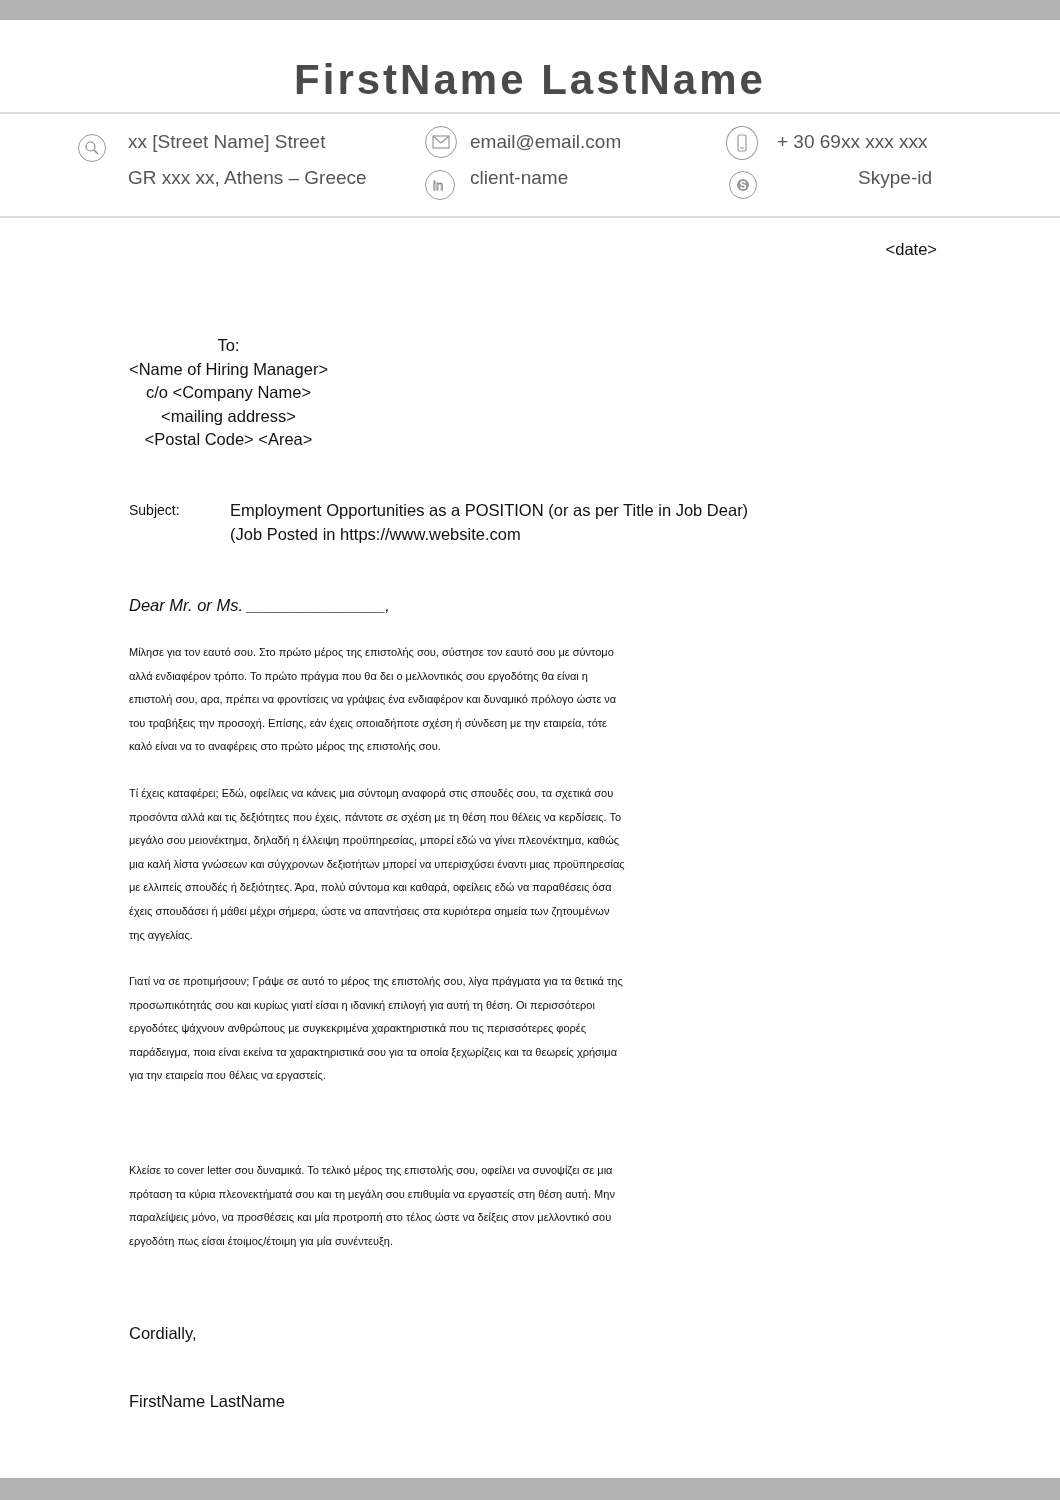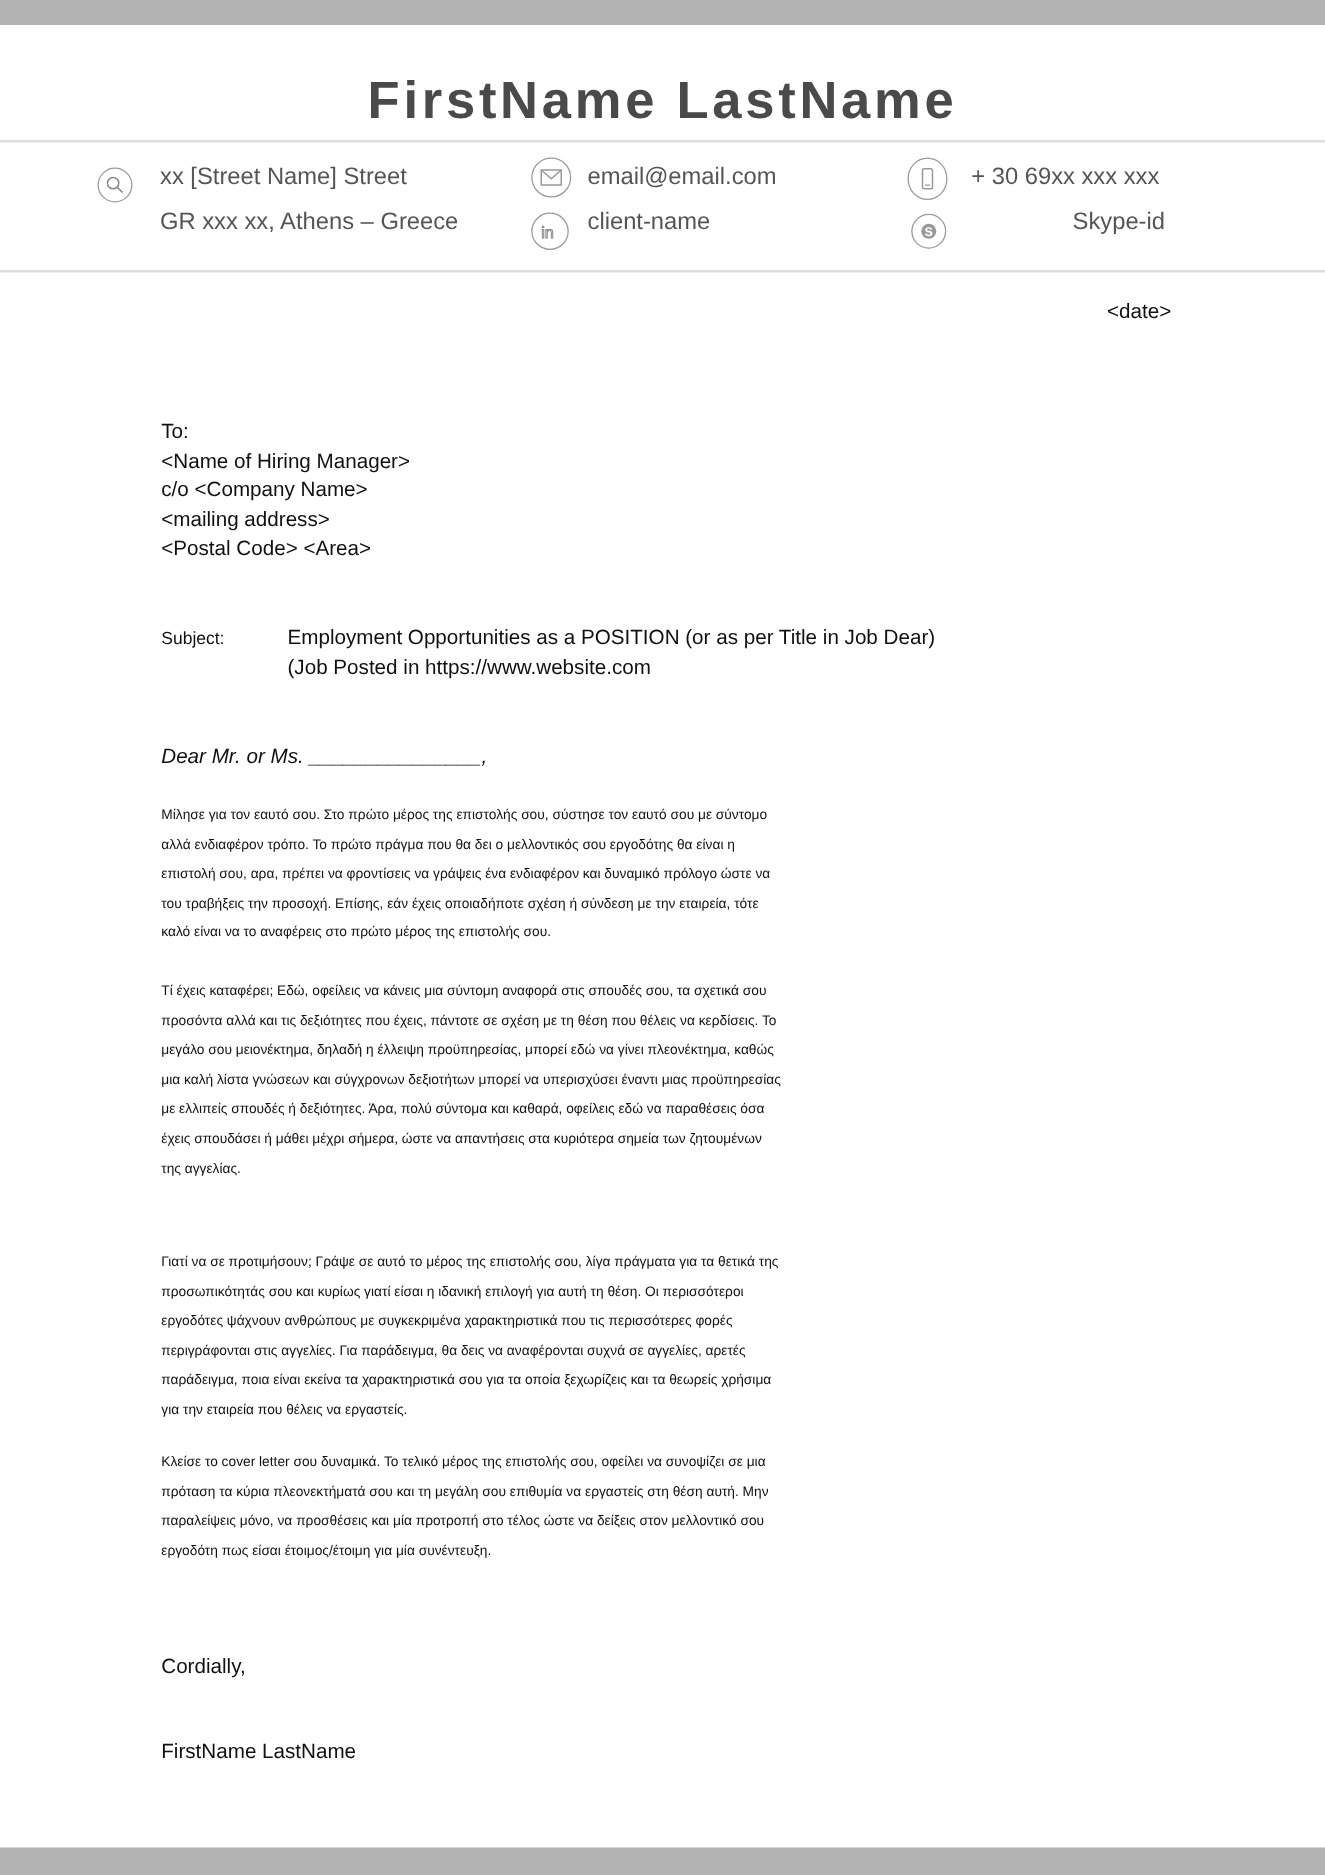--- a/index.html
+++ b/index.html
@@ -41,32 +41,32 @@
       box-sizing: border-box;
       display: flex; align-items: center; justify-content: center;
     }
     .icon svg { display: block; }
     .body-text {
       position: absolute; left: 129px; font-size: 16.5px; line-height: 23.6px; color: #111;
     }
     .date {
       position: absolute; top: 240px; right: 123px; font-size: 16.5px; color: #111;
     }
-    .address-block { top: 334px; }
+    .address-block { top: 334px; text-align: center; }
     .subject-label { position: absolute; left: 129px; top: 499px; font-size: 14px; line-height: 23.6px; }
     .subject-text { position: absolute; left: 230px; top: 499px; font-size: 16.5px; line-height: 23.6px; }
     .salutation { top: 594px; font-style: italic; }
     .para {
       position: absolute; left: 129px; width: 810px;
       font-size: 11px; line-height: 23.6px; color: #111;
     }
     .para .line { display: block; white-space: nowrap; }
     .p1 { top: 641px; }
     .p2 { top: 782px; }
-    .p3 { top: 970px; margin-top: 29px; }
+    .p3 { top: 970px; }
     .p4 { top: 1159px; }
     .closing { top: 1322px; }
     .signature { top: 1390px; }
   </style>
 </head>
 <body>
 
 <div class="top-bar"></div>
 
 <div class="name-title">FirstName LastName</div>
@@ -146,21 +146,20 @@
   <span class="line">μια καλή λίστα γνώσεων και σύγχρονων δεξιοτήτων μπορεί να υπερισχύσει έναντι μιας προϋπηρεσίας</span>
   <span class="line">με ελλιπείς σπουδές ή δεξιότητες. Άρα, πολύ σύντομα και καθαρά, οφείλεις εδώ να παραθέσεις όσα</span>
   <span class="line">έχεις σπουδάσει ή μάθει μέχρι σήμερα, ώστε να απαντήσεις στα κυριότερα σημεία των ζητουμένων</span>
   <span class="line">της αγγελίας.</span>
 </div>
 
 <div class="para p3">
   <span class="line">Γιατί να σε προτιμήσουν; Γράψε σε αυτό το μέρος της επιστολής σου, λίγα πράγματα για τα θετικά της</span>
   <span class="line">προσωπικότητάς σου και κυρίως γιατί είσαι η ιδανική επιλογή για αυτή τη θέση. Οι περισσότεροι</span>
   <span class="line">εργοδότες ψάχνουν ανθρώπους με συγκεκριμένα χαρακτηριστικά που τις περισσότερες φορές</span>
-  <span class="line">περιγράφονται στις αγγελίες. Για παράδειγμα, θα δεις να αναφέρονται συχνά σε αγγελίες, αρετές</span>
   <span class="line">παράδειγμα, ποια είναι εκείνα τα χαρακτηριστικά σου για τα οποία ξεχωρίζεις και τα θεωρείς χρήσιμα</span>
   <span class="line">για την εταιρεία που θέλεις να εργαστείς.</span>
 </div>
 
 <div class="para p4">
   <span class="line">Κλείσε το cover letter σου δυναμικά. Το τελικό μέρος της επιστολής σου, οφείλει να συνοψίζει σε μια</span>
   <span class="line">πρόταση τα κύρια πλεονεκτήματά σου και τη μεγάλη σου επιθυμία να εργαστείς στη θέση αυτή. Μην</span>
   <span class="line">παραλείψεις μόνο, να προσθέσεις και μία προτροπή στο τέλος ώστε να δείξεις στον μελλοντικό σου</span>
   <span class="line">εργοδότη πως είσαι έτοιμος/έτοιμη για μία συνέντευξη.</span>
 </div>

